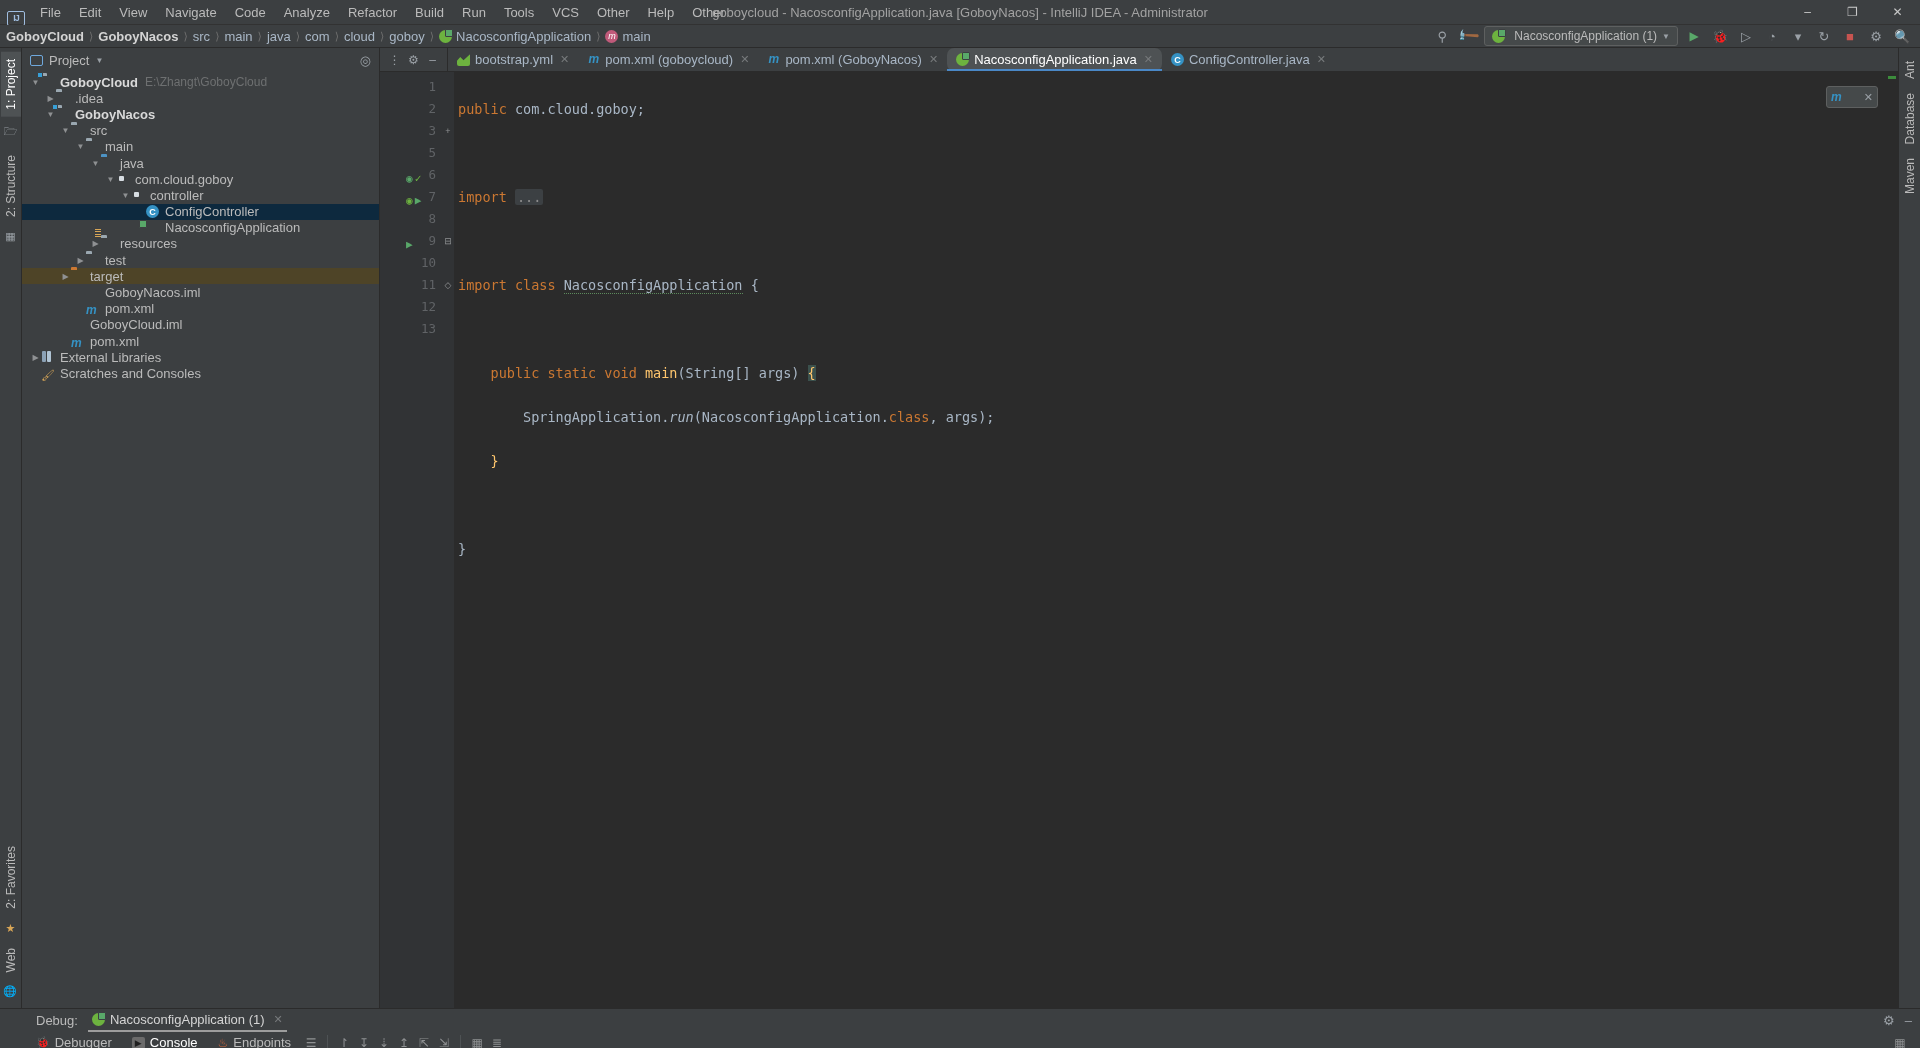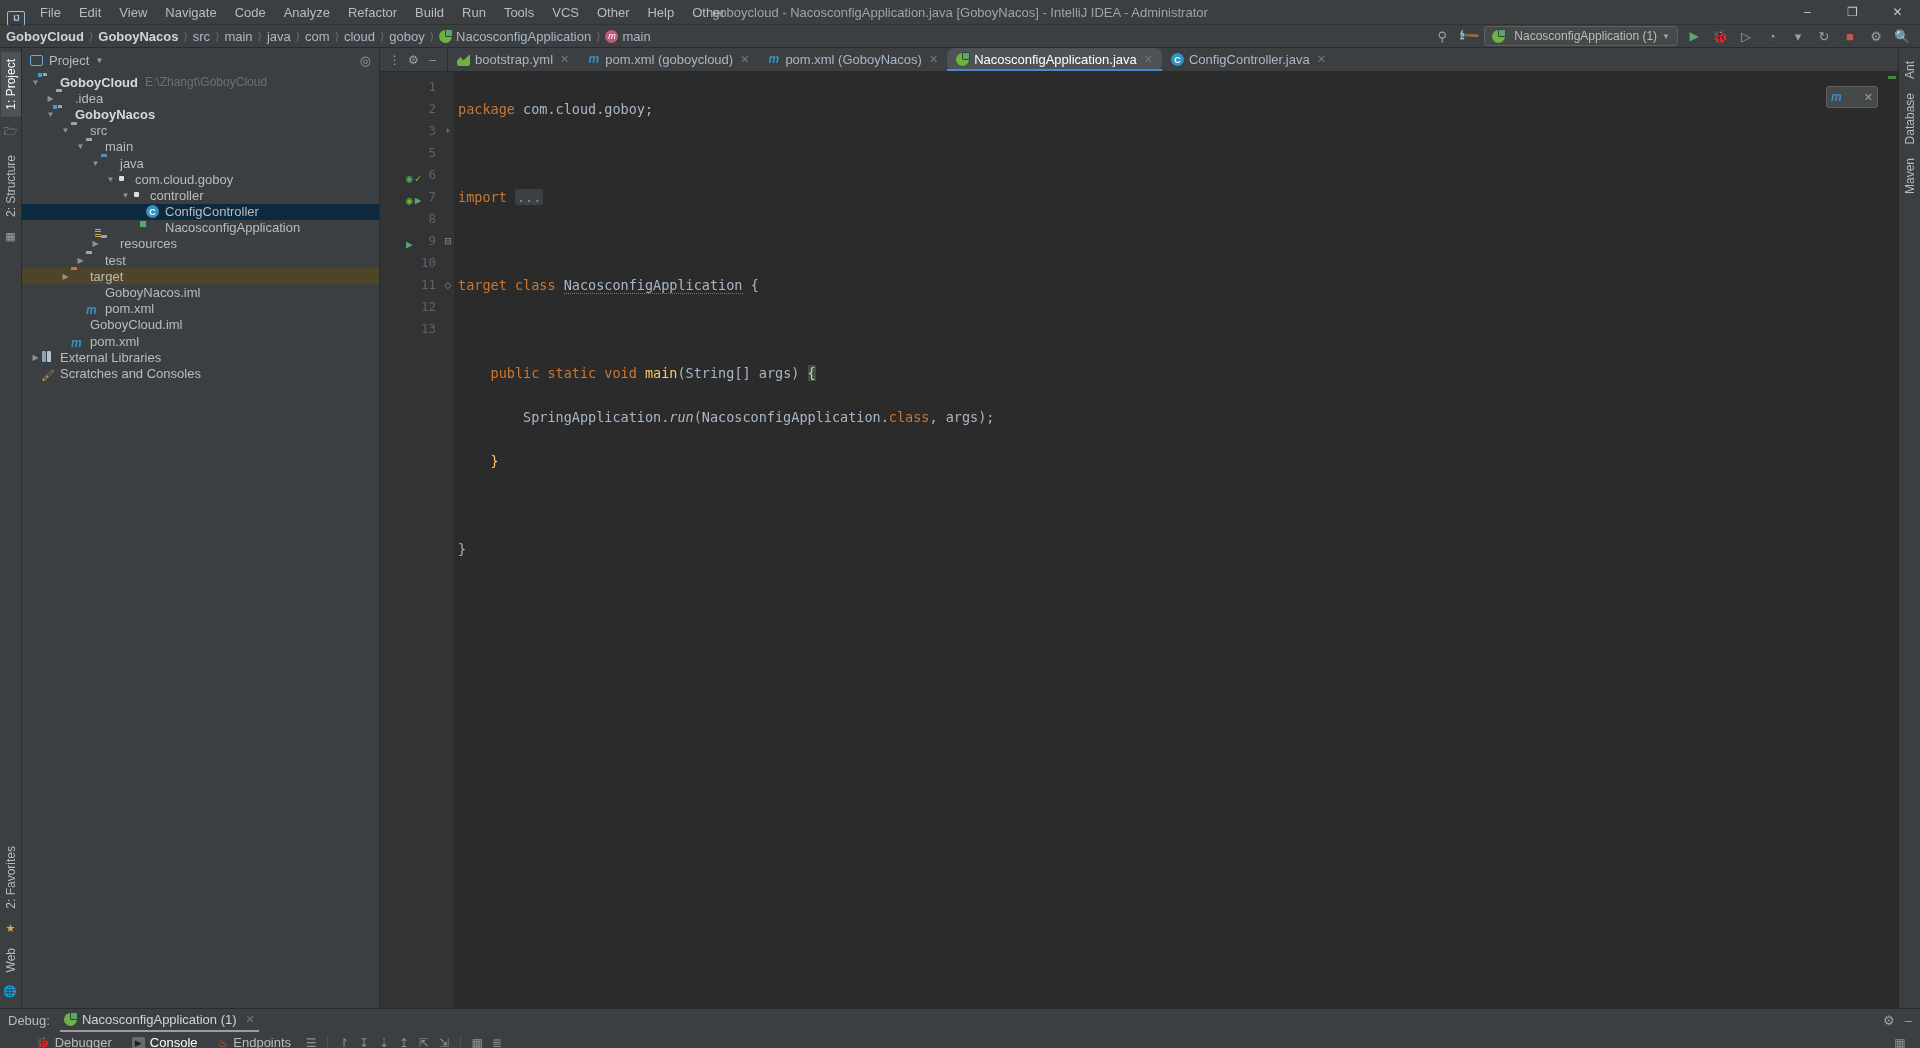--- a/index.html
+++ b/index.html
@@ -153,21 +153,21 @@
 
   
   .rightstrip { width:22px; background:#3c3f41; border-left:1px solid #2b2b2b;
                 display:flex; flex-direction:column; align-items:center; padding-top:6px; }
 
   
   .debugpanel { height:386px; background:#3c3f41; display:flex; flex-direction:column;
                 border-top:1px solid #2b2b2b; }
   .dbg-title { height:22px; display:flex; align-items:center; padding:0 8px; font-size:13px;
                gap:10px; }
-  .dbg-title .lab { color:#bbbbbb; }
+  .dbg-title .lab { color:#bbbbbb;margin-left:28px; }
   .dbg-tab { display:flex; align-items:center; gap:5px; color:#d4d4d4; position:relative;
              padding:2px 4px 3px 4px; }
   .dbg-tab:after { content:""; position:absolute; left:0; right:0; bottom:-2px; height:2px; background:#9d9d9d; }
   .dbg-title .right { margin-left:auto; display:flex; gap:10px; color:#9aa0a6; }
 
   .dbg-tools { height:24px; display:flex; align-items:center; gap:0; padding-left:26px;
                border-bottom:1px solid #2b2b2b; }
   .dt { display:flex; align-items:center; gap:5px; padding:3px 10px; font-size:13px; color:#bbbbbb;
         position:relative; }
   .dt.active { color:#ffffff; }
@@ -469,25 +469,25 @@
           <div class="foldmark"></div>
           <div class="foldmark"></div>
           <div class="foldmark">⊟</div>
           <div class="foldmark"></div>
           <div class="foldmark">◇</div>
           <div class="foldmark"></div>
           <div class="foldmark"></div>
         </div>
 
       <div class="code">
-<div class="cl"><span class="kw">package</span> com.cloud.goboy;</div>
+<div class="cl"><span class="kw">public</span> com.cloud.goboy;</div>
 <div class="cl"></div>
 <div class="cl"><span class="kw">import</span> <span class="import-fold">...</span></div>
 <div class="cl"></div>
-<div class="cl"><span class="kw">target class</span> <span class="underline-sq">NacosconfigApplication</span> {</div>
+<div class="cl"><span class="kw">import class</span> <span class="underline-sq">NacosconfigApplication</span> {</div>
 <div class="cl"></div>
 <div class="cl">    <span class="kw">public static void</span> <span class="fn">main</span>(String[] args) <span class="brace-hl">{</span></div>
 <div class="cl">        SpringApplication.<span class="itl">run</span>(NacosconfigApplication.<span class="kw">class</span>, args);</div>
 <div class="cl">    <span style="color:#ffc66d;">}</span></div>
 <div class="cl"></div>
 <div class="cl">}</div>
       </div>
 
       <div class="float-widget">
         <span class="m">m</span>

